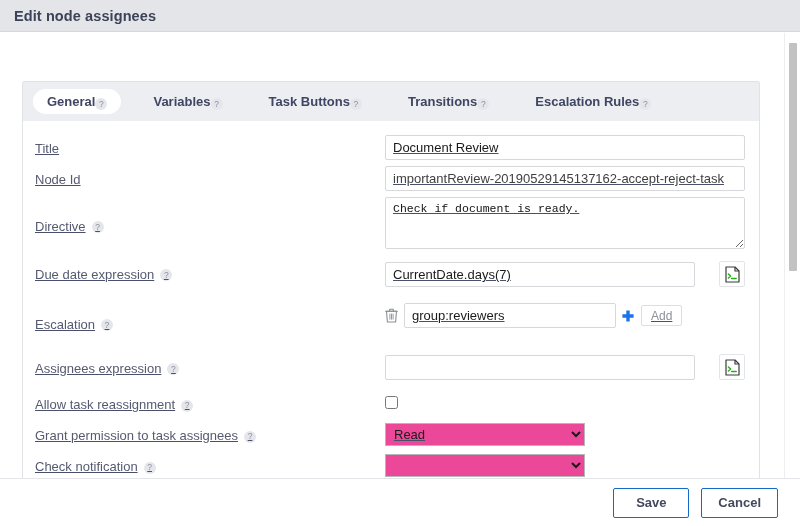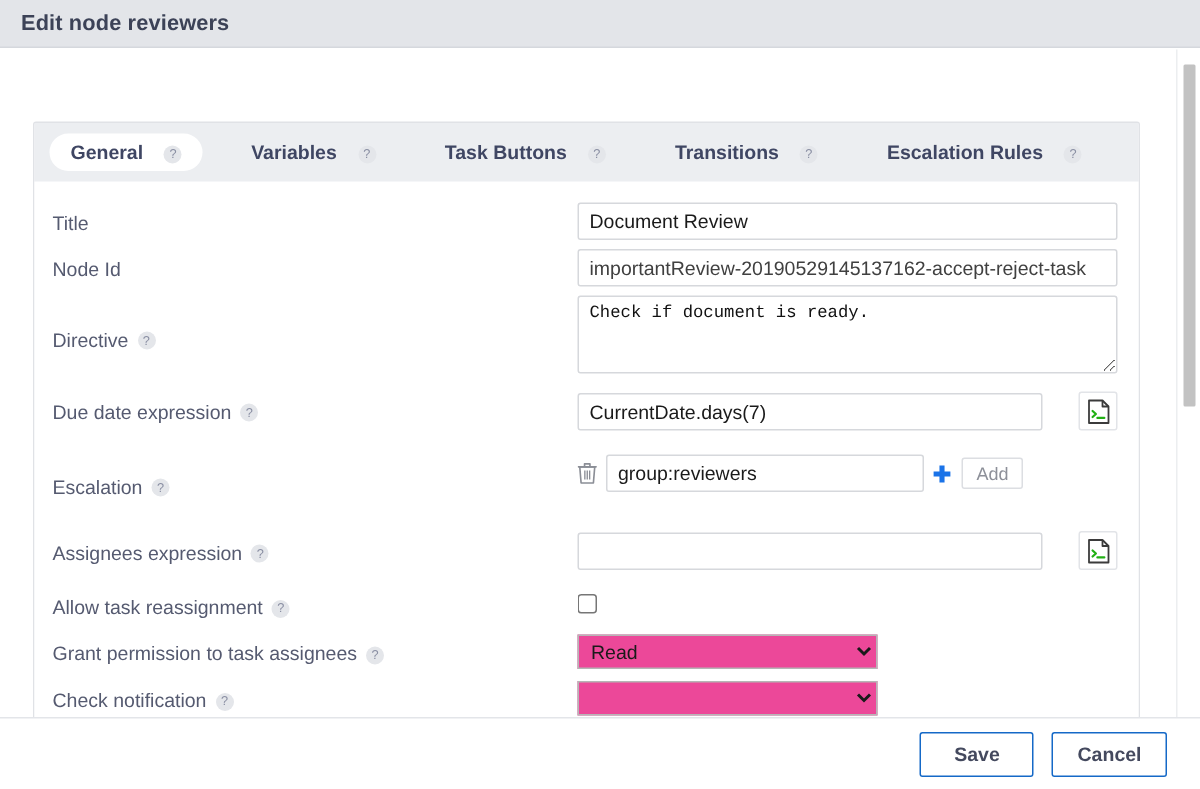--- a/index.html
+++ b/index.html
@@ -61,22 +61,22 @@
     background: #eceef1;
     height: 39px;
     display: flex;
     align-items: center;
     padding: 0 10px;
     box-sizing: border-box;
     position: relative;
   }
   .tab {
     display: flex;
-    align-items: center;
-    gap: 14px;
+    align-items: flex-end;
+    gap: 0;
     padding: 5px 14px;
     margin-right: 18px;
     border-radius: 14px;
     font-size: 13px;
     font-weight: bold;
     color: #3f4663;
     white-space: nowrap;
     cursor: pointer;
   }
   .tab.active {
@@ -100,20 +100,21 @@
     cursor: help;
     flex: none;
     position: relative;
     top: 1px;
   }
 
   
   .form {
     padding: 12px 0 10px 0;
     background: #fff;
+    text-decoration: underline;
   }
   .row {
     display: flex;
     align-items: flex-start;
     padding: 0 14px 0 12px;
     min-height: 24px;
   }
   .label-cell {
     width: 350px;
     flex: none;
@@ -274,21 +275,21 @@
     height: 228px;
     background: #c2c2c2;
     border-radius: 1px;
     cursor: pointer;
   }
 </style>
 </head>
 <body>
 
 <div class="titlebar">
-  <span class="titlebar-text">Edit node reviewers</span>
+  <span class="titlebar-text">Edit node assignees</span>
 </div>
 
 <div class="dialog-body">
 
   <div class="panel">
 
     <div class="tabbar">
 
       <div class="tab active">
         <span class="tab-label">General</span>

